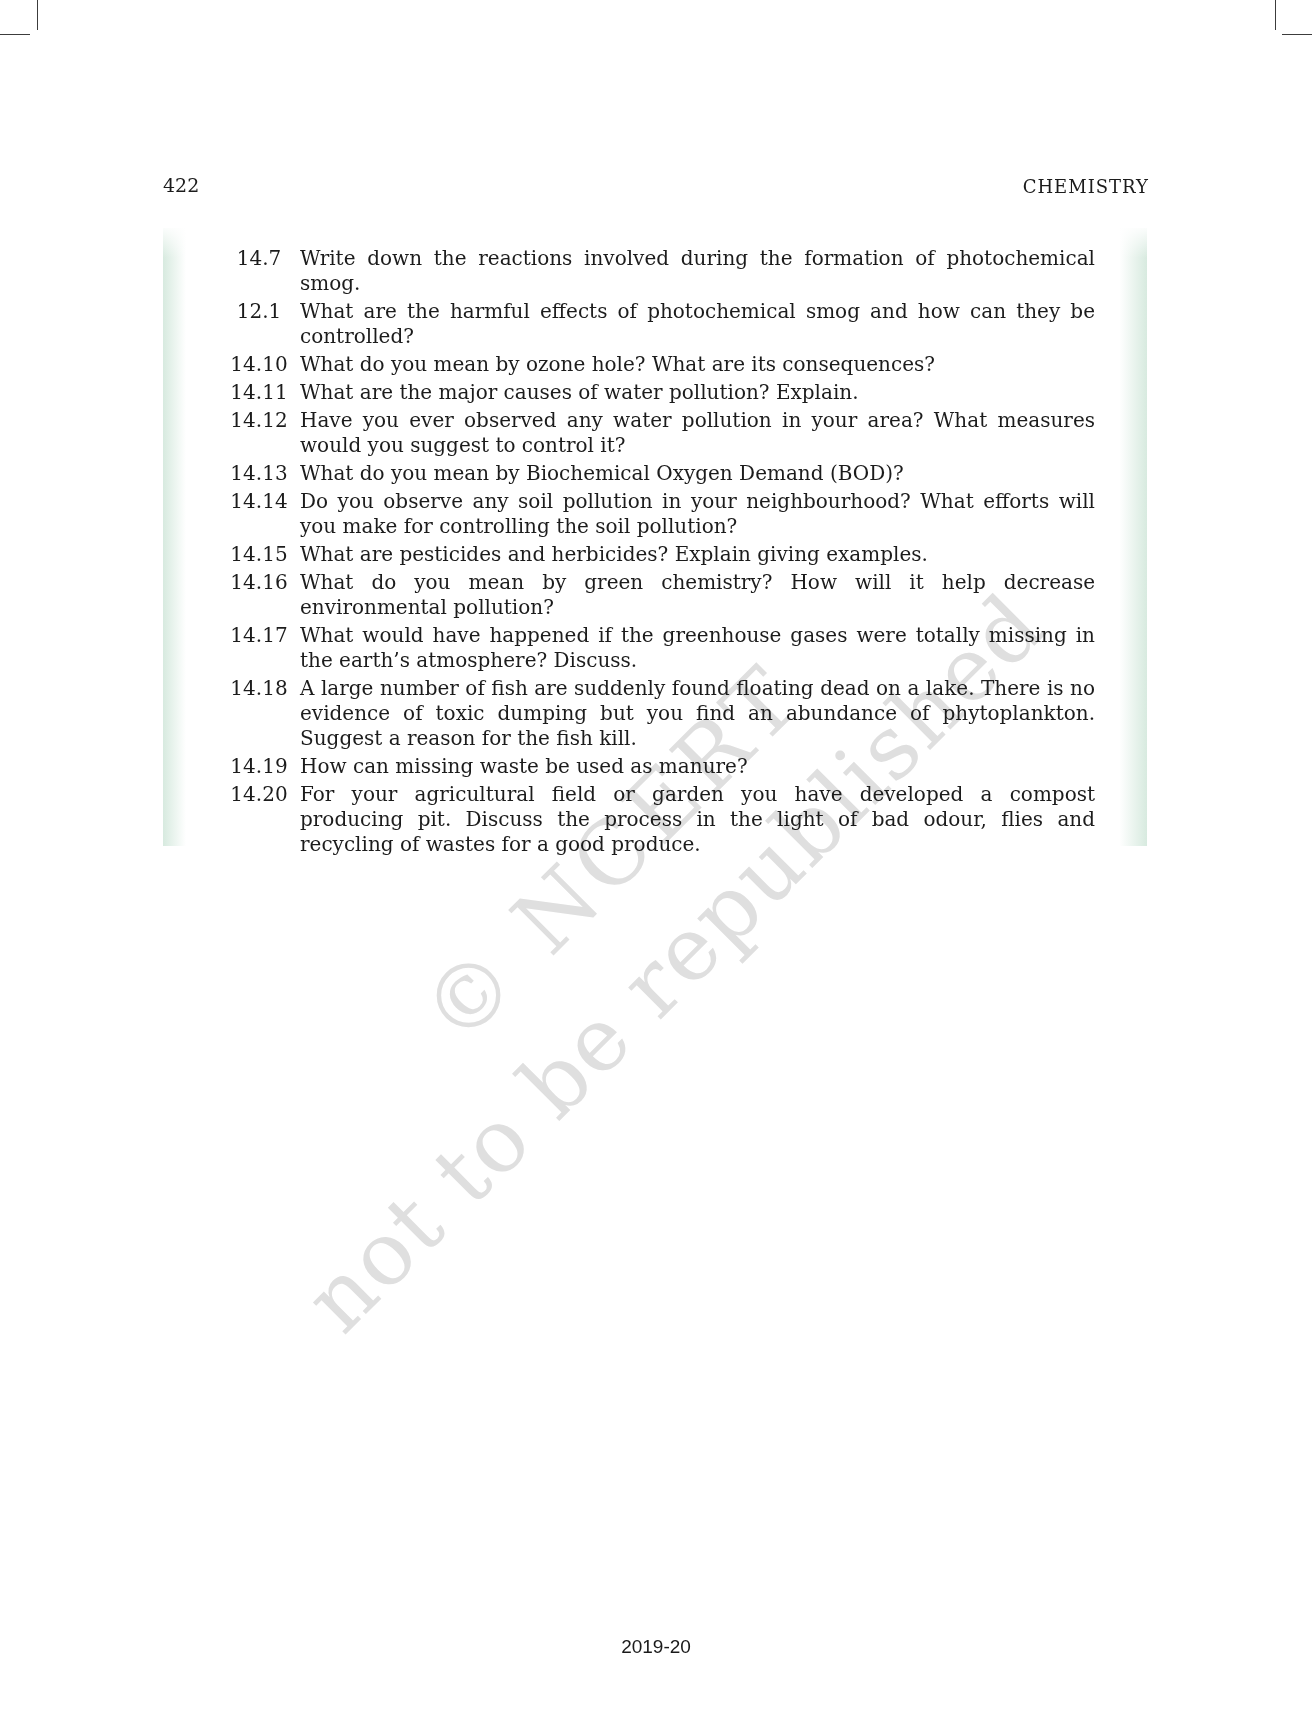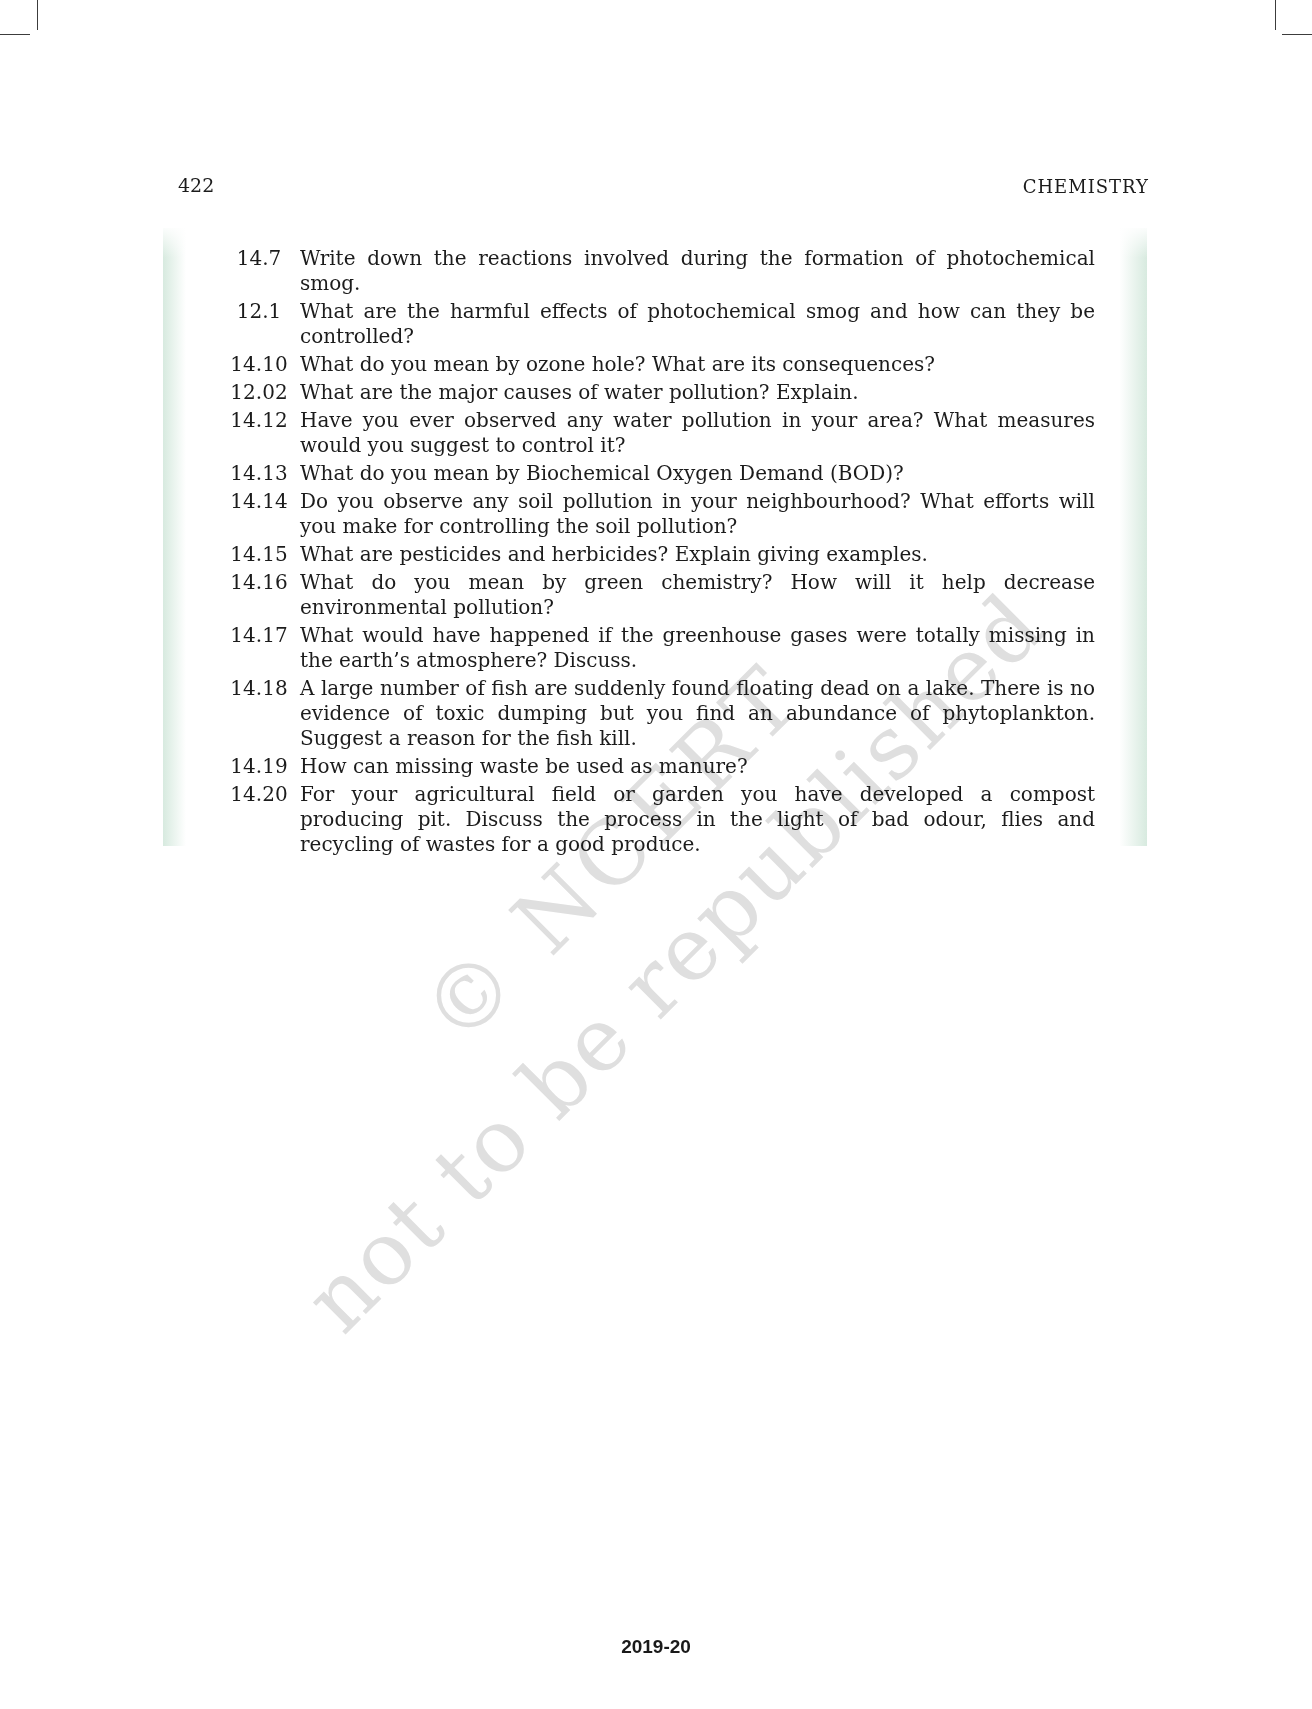--- a/index.html
+++ b/index.html
@@ -15,21 +15,21 @@
     font-family:"DejaVu Serif",serif;
     color:#1c1c1c;
     overflow:hidden;
   }
   .crop{position:absolute;background:#3c3c3c;}
   .crop.tl-v{left:37px;top:0;width:1px;height:30px;}
   .crop.tl-h{left:0;top:34px;width:30px;height:1px;}
   .crop.tr-v{left:1275px;top:0;width:1px;height:30px;}
   .crop.tr-h{left:1282px;top:34px;width:30px;height:1px;}
 
-  .page-number{position:absolute;left:163px;top:174px;font-size:19px;z-index:3;margin-left:15px;}
+  .page-number{position:absolute;left:163px;top:174px;font-size:19px;z-index:3;}
   .header-title{position:absolute;right:163px;top:176px;font-size:18px;letter-spacing:1px;z-index:3;}
 
   .bar{position:absolute;top:228px;height:618px;z-index:1;}
   .bar-left{
     left:163px;width:25px;
     background:
       linear-gradient(to bottom, rgba(255,255,255,.9), rgba(255,255,255,0) 30px),
       linear-gradient(to right, var(--bar-green), #ffffff 92%);
   }
   .bar-right{
@@ -69,21 +69,20 @@
   .qtext{flex:1;text-align:justify;}
 
   .footer{
     position:absolute;
     left:0;right:0;top:1636px;
     text-align:center;
     font-family:"Liberation Sans",sans-serif;
     font-size:19px;
     color:#1a1a1a;
     z-index:3;
-    font-weight:bold;
   }
 </style>
 </head>
 <body>
 
 <div class="page">
 
   <div class="crop tl-v"></div>
   <div class="crop tl-h"></div>
   <div class="crop tr-v"></div>
@@ -105,21 +104,21 @@
       </li>
       <li>
         <span class="qnum">12.1</span>
         <span class="qtext">What are the harmful effects of photochemical smog and how can they be controlled?</span>
       </li>
       <li>
         <span class="qnum">14.10</span>
         <span class="qtext">What do you mean by ozone hole? What are its consequences?</span>
       </li>
       <li>
-        <span class="qnum">12.02</span>
+        <span class="qnum">14.11</span>
         <span class="qtext">What are the major causes of water pollution? Explain.</span>
       </li>
       <li>
         <span class="qnum">14.12</span>
         <span class="qtext">Have you ever observed any water pollution in your area? What measures would you suggest to control it?</span>
       </li>
       <li>
         <span class="qnum">14.13</span>
         <span class="qtext">What do you mean by Biochemical Oxygen Demand (BOD)?</span>
       </li>

